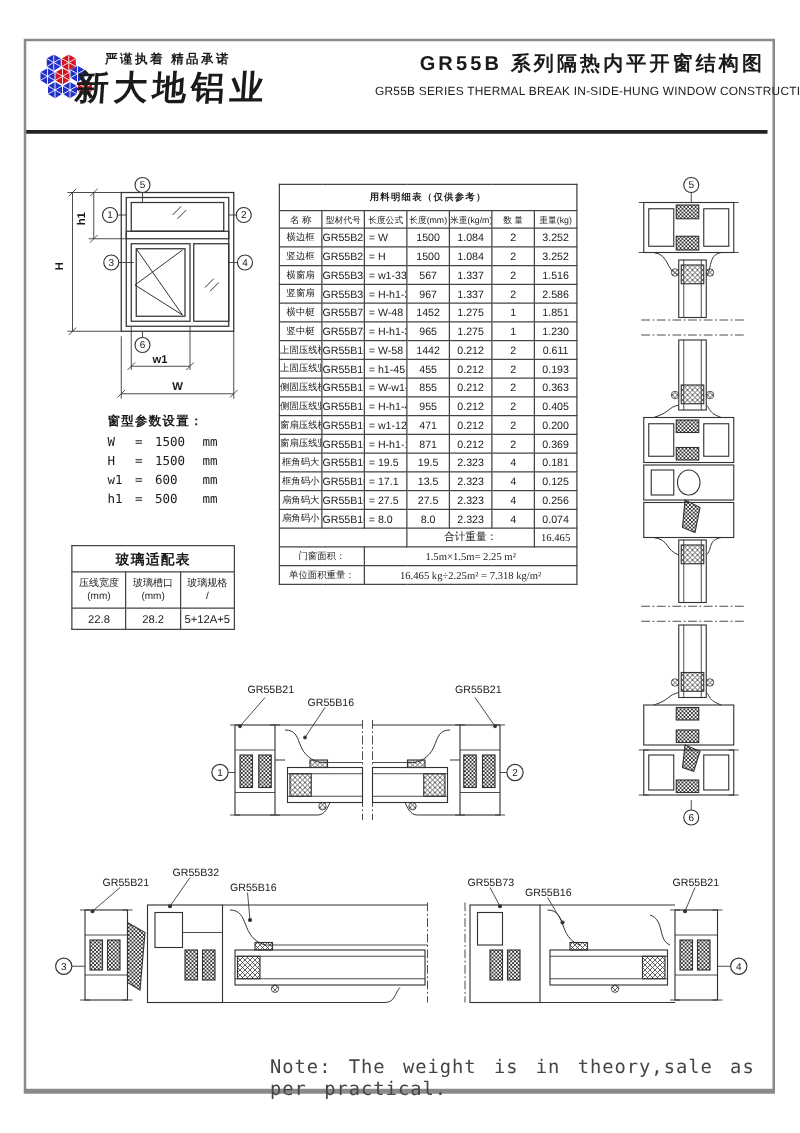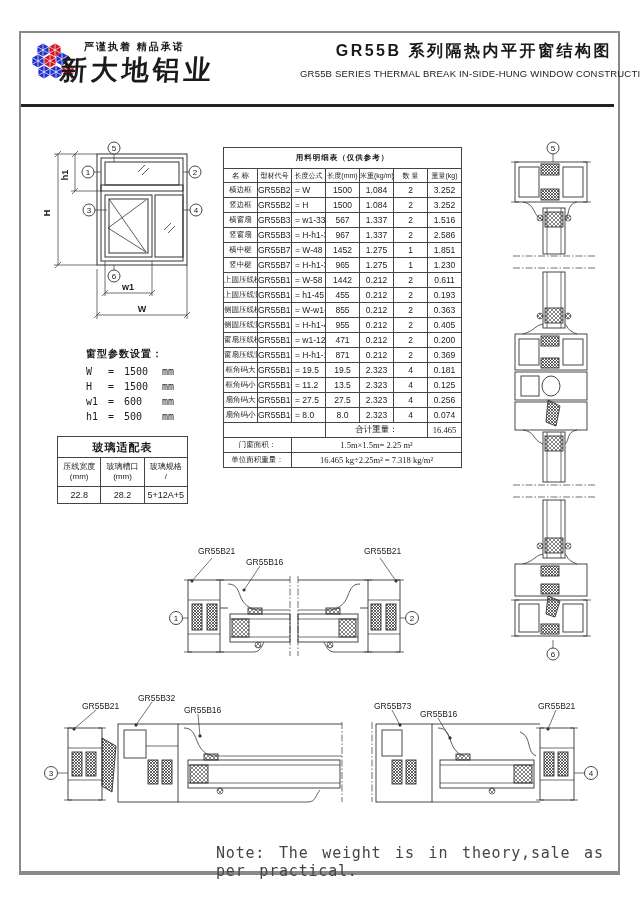--- a/index.html
+++ b/index.html
@@ -14,21 +14,21 @@
   .title-en{font-size:9.5px;margin-top:6px;letter-spacing:0.2px;white-space:nowrap;}
   table{border-collapse:collapse;table-layout:fixed;background:#fff;}
   td{border:1px solid #444;text-align:center;padding:0;overflow:hidden;white-space:nowrap;}
   .materials{left:223px;top:147px;width:239px;font-size:8.5px;}
   .materials .t-title td{height:20px;font-size:12px;font-weight:bold;letter-spacing:1px;}
   .materials .t-head td{height:13px;font-size:7px;}
   .materials tbody td{height:14px;font-size:8.5px;}
   .materials tbody td:first-child{font-size:7.5px;}
   .materials .t-foot td{height:14px;font-size:8.5px;font-family:Liberation Serif, serif;}
   .materials td.fx{text-align:left;padding-left:3px;}
-  .params{left:86px;top:347px;width:130px;}
+  .params{left:86px;top:330px;width:130px;}
   .params .p-title{font-size:10px;font-weight:bold;letter-spacing:1px;margin-bottom:3px;}
   .p-row{display:flex;font-family:"DejaVu Sans Mono",monospace;font-size:10px;height:15px;align-items:center;}
   .p-row .s{width:22px;}.p-row .e{width:16px;}.p-row .v{width:38px;}
   .glass{left:57px;top:436px;width:131px;padding-left:26px;}
   .glass .g-title td{height:20px;font-size:11px;font-weight:bold;letter-spacing:1px;}
   .glass .g-head td{height:28px;font-size:8px;line-height:1.3;white-space:normal;}
   .glass .g-data td{height:16px;font-size:9px;}
   .note{left:158px;top:842px;}
   .note .n1{font-size:9.5px;letter-spacing:0.5px;}
   .note .n2{font-size:15px;font-family:"DejaVu Sans Mono",monospace;color:#444;letter-spacing:0.8px;word-spacing:4px;margin-left:58px;margin-top:2px;}
@@ -306,21 +306,21 @@
         <td>GR55B10</td>
         <td class="fx">= 19.5</td>
         <td>19.5</td>
         <td>2.323</td>
         <td>4</td>
         <td>0.181</td>
       </tr>
       <tr>
         <td>框角码小</td>
         <td>GR55B10</td>
-        <td class="fx">= 11.2</td>
+        <td class="fx">= 17.1</td>
         <td>13.5</td>
         <td>2.323</td>
         <td>4</td>
         <td>0.125</td>
       </tr>
       <tr>
         <td>扇角码大</td>
         <td>GR55B10</td>
         <td class="fx">= 27.5</td>
         <td>27.5</td>

